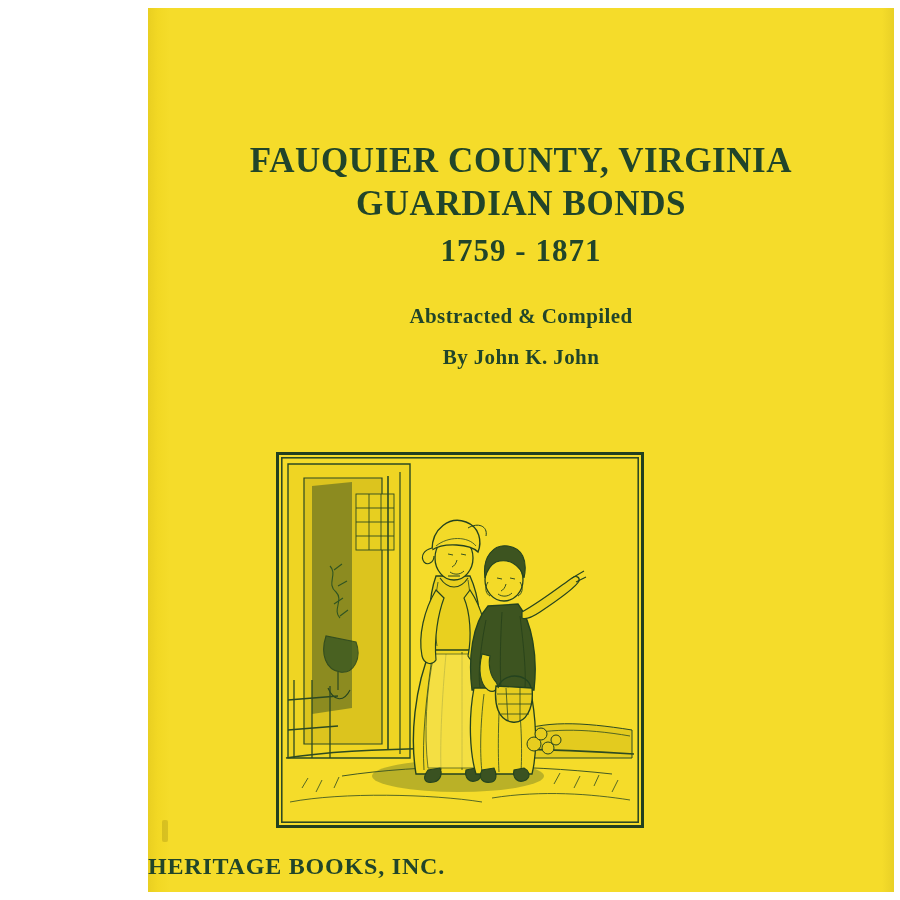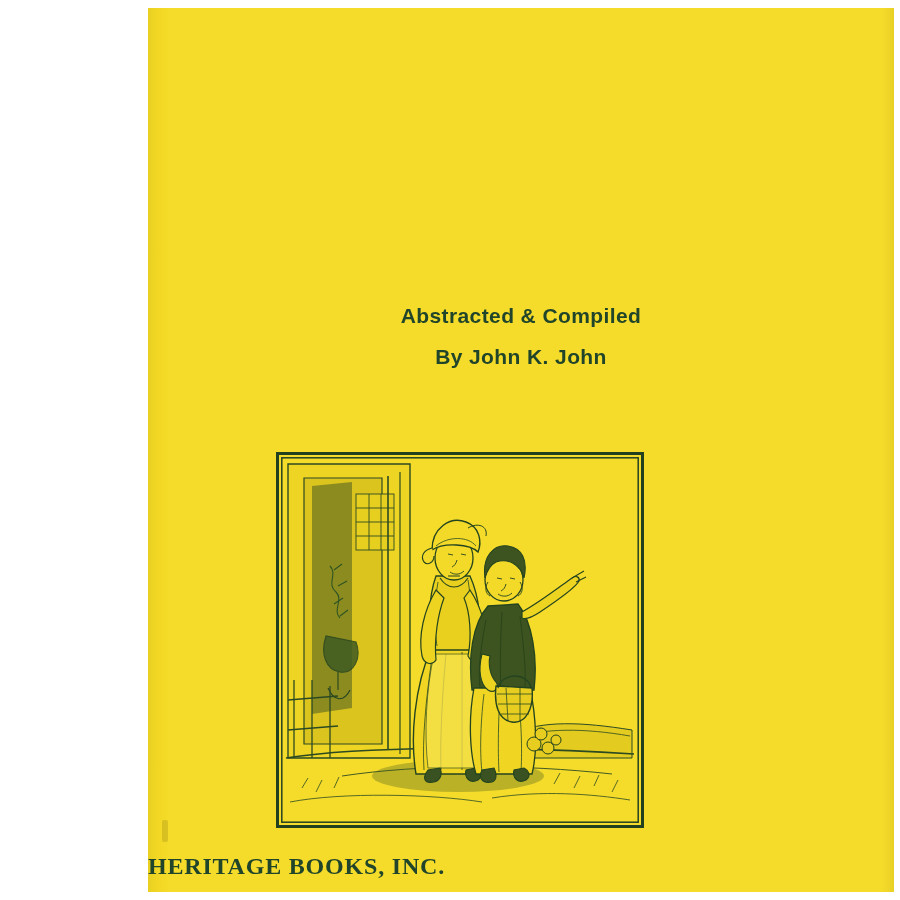--- a/index.html
+++ b/index.html
@@ -89,21 +89,21 @@
 
   .credit-block {
     position: absolute;
     left: 0;
     top: 288px;
     width: 100%;
     text-align: center;
     color: #21452a;
   }
   .credit-line {
-    font-family: Liberation Sans, sans-serif;
+    font-family: Liberation Serif, serif;
     font-size: 21px;
     font-weight: 600;
     letter-spacing: 0.4px;
     line-height: 1.95;
   }
 
   
   #illustration {
     position: absolute;
     left: 128px;
@@ -149,20 +149,25 @@
 </head>
 <body>
 
 <div id="page">
 
   <div id="cover">
     <div id="spine-shade"></div>
     <div id="spine-mark"></div>
     <div id="right-edge"></div>
 
+    <div class="title-block">
+      <div class="title-line-1">FAUQUIER COUNTY, VIRGINIA</div>
+      <div class="title-line-2">GUARDIAN BONDS</div>
+      <div class="title-line-3">1759 - 1871</div>
+    </div>
 
     <div class="credit-block">
       <div class="credit-line">Abstracted &amp; Compiled</div>
       <div class="credit-line">By John K. John</div>
     </div>
 
     <div id="illustration">
       <div id="illus-frame"></div>
       <div id="illus-frame-inner"></div>
 

